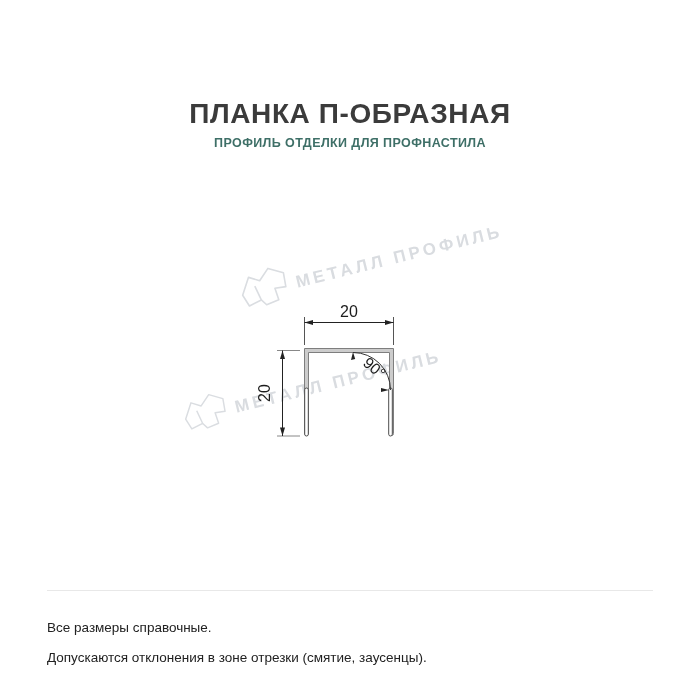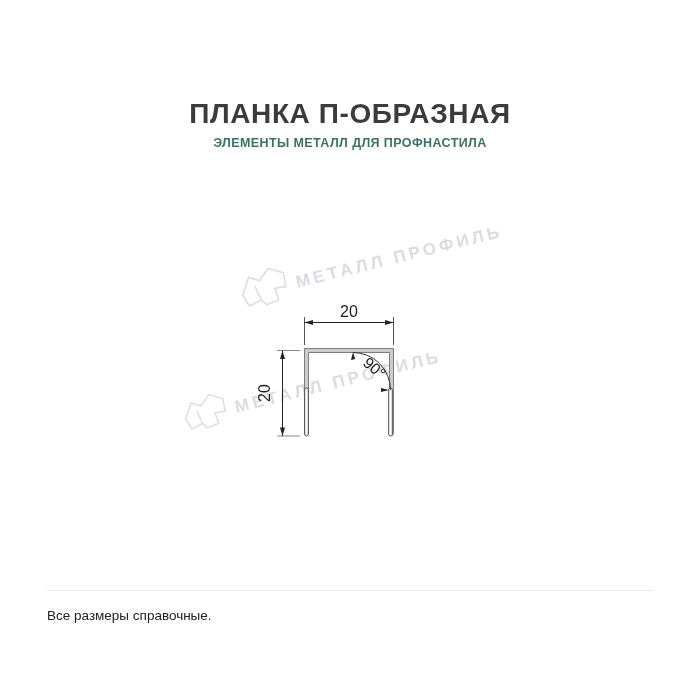--- a/index.html
+++ b/index.html
@@ -29,30 +29,30 @@
   }
   .wm-1{left:240px;top:272px;}
   .wm-2{left:183px;top:398px;}
   
   .drawing-svg{position:absolute;left:0;top:0;z-index:2;pointer-events:none;}
   .dim-text{font-family:"Liberation Sans",sans-serif;font-size:16px;fill:#1c1c1c;}
   .angle-text{font-family:"Liberation Sans",sans-serif;font-size:15.5px;fill:#1c1c1c;}
   
   .divider{position:absolute;left:47px;right:47px;top:590px;height:1px;background:#e8e8e8;z-index:3;}
   .footer{position:absolute;left:47px;top:607px;z-index:3;}
-  .footer div{font-size:13.5px;line-height:18px;color:#222222;}
+  .footer div{font-size:13.5px;line-height:18px;color:#222222;margin-top:12px;}
 </style>
 </head>
 <body>
 
 <div id="canvas">
 
   <div class="header">
     <div class="title-line">ПЛАНКА П-ОБРАЗНАЯ</div>
-    <div class="subtitle">ЭЛЕМЕНТЫ МЕТАЛЛ ДЛЯ ПРОФНАСТИЛА</div>
+    <div class="subtitle">ПРОФИЛЬ ОТДЕЛКИ ДЛЯ ПРОФНАСТИЛА</div>
   </div>
 
   <div class="watermark wm-1">
     <span>
       <svg width="52" height="46" viewBox="0 0 52 46">
         <path d="M3,24 L13,8 L23,14 L34,4 L48,12 L47,26 L36,25 L37,37 L24,39 L20,33 L7,36 Z" fill="none" stroke="#dadde1" stroke-width="1.6" stroke-linejoin="round"></path>
         <path d="M20,33 L17,18" fill="none" stroke="#dadde1" stroke-width="1.6"></path>
       </svg>
     </span>
     <span class="wm-text">МЕТАЛЛ ПРОФИЛЬ</span>
@@ -100,15 +100,16 @@
       <path d="M353,352.5 A37.5,37.5 0 0 1 390.5,390" fill="none" stroke="#333" stroke-width="1"></path>
       <polygon points="353,352 351,360 355.2,359" fill="#222"></polygon>
       <polygon points="389,390 381,388 381,392" fill="#222"></polygon>
       <text class="angle-text" x="371" y="372" text-anchor="middle" transform="rotate(40,371,372)">90°</text>
     </g>
   </svg>
 
   <div class="divider"></div>
   <div class="footer">
     <div>Все размеры справочные.</div>
+    <div>Допускаются отклонения в зоне отрезки (смятие, заусенцы).</div>
   </div>
 
 </div>
 
 </body></html>

